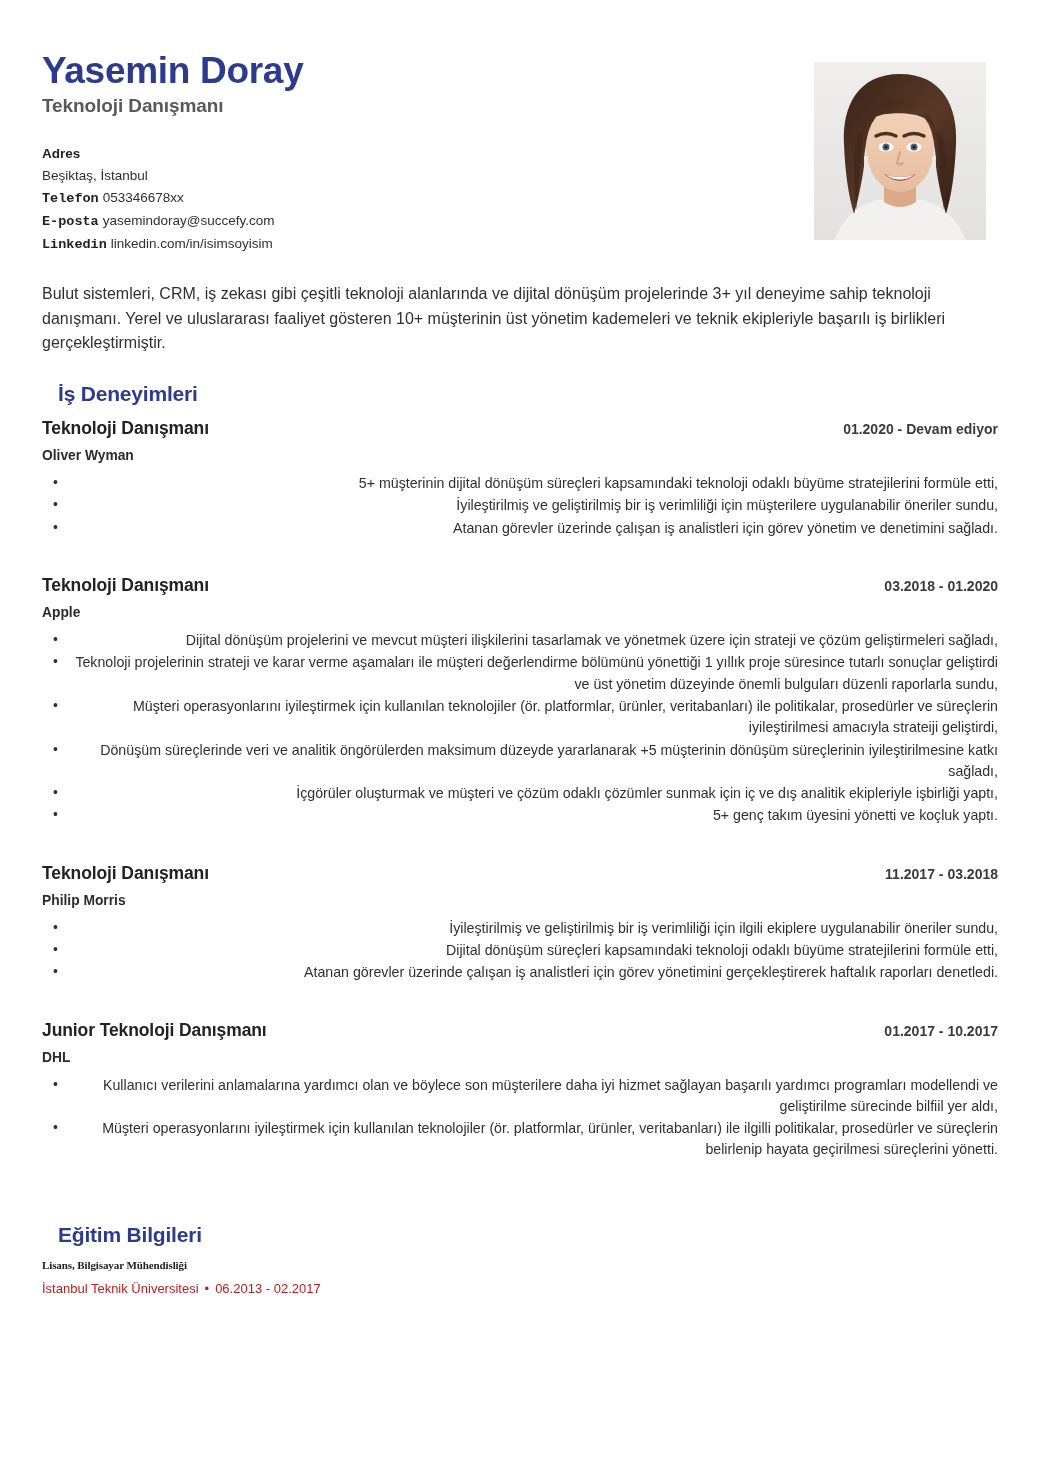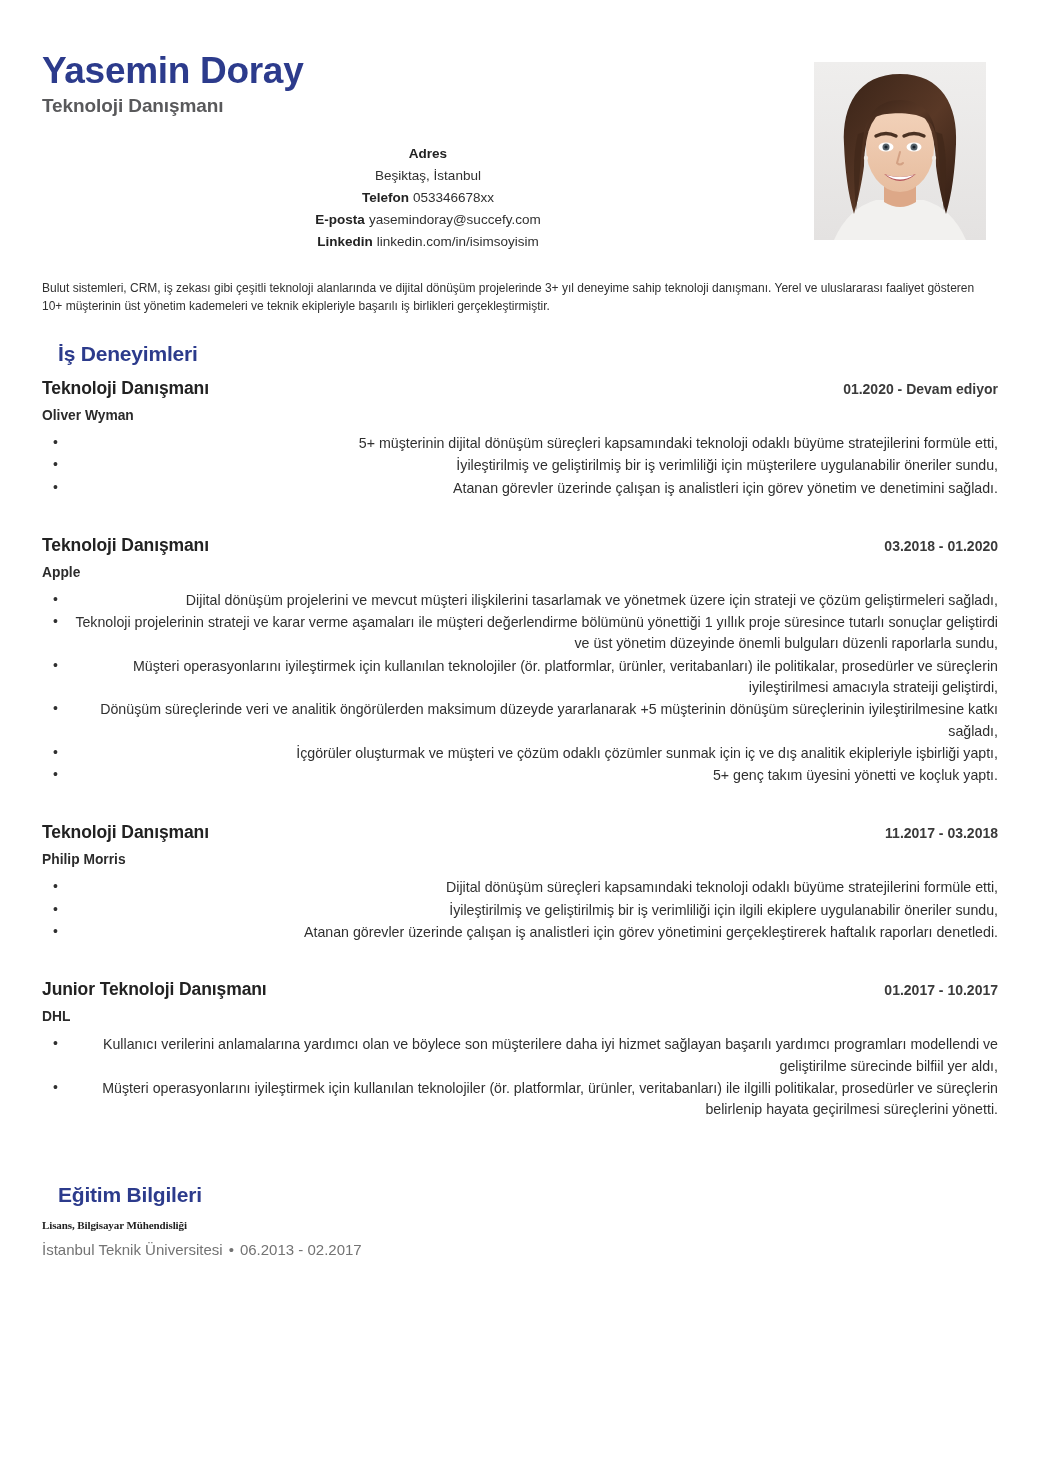--- a/index.html
+++ b/index.html
@@ -47,25 +47,25 @@
     font-weight: bold;
     color: #59595b;
     letter-spacing: -0.1px;
     margin: 0 0 26px 0;
   }
 
   .contact-block {
     font-size: 13.5px;
     line-height: 1.62;
     color: #303030;
-    text-align: center;
   }
   .contact-label {
     font-weight: bold;
     color: #222222;
+    font-family: Liberation Mono, monospace;
   }
   .contact-row {
     white-space: nowrap;
   }
   .contact-row .contact-label {
     margin-right: 4px;
   }
   .contact-heading {
     font-weight: bold;
     color: #222222;
@@ -79,21 +79,21 @@
     margin-right: 12px;
     position: relative;
     overflow: hidden;
     background: #eceaea;
   }
   .photo svg { display: block; width: 100%; height: 100%; }
 
   
   .summary {
     margin-top: 26px;
-    font-size: 12px;
+    font-size: 16px;
     line-height: 1.55;
     color: #303030;
     max-width: 955px;
   }
 
   
   .section-title {
     font-size: 21px;
     font-weight: bold;
     color: #2c3b8c;
@@ -161,22 +161,22 @@
   
   .edu-degree {
     font-size: 11px;
     font-weight: bold;
     color: #222222;
     margin-bottom: 10px;
     letter-spacing: -0.1px;
     font-family: Liberation Serif, serif;
   }
   .edu-meta {
-    font-size: 15px;
-    color: #737373;
+    font-size: 13px;
+    color: #b91c1c;
   }
   .edu-sep {
     margin: 0 6px;
   }
 </style>
 </head>
 <body>
 
 <div class="page">
 
@@ -293,22 +293,22 @@
     </ul>
   </div>
 
   <div class="entry">
     <div class="entry-head">
       <span class="entry-role">Teknoloji Danışmanı</span>
       <span class="entry-date">11.2017 - 03.2018</span>
     </div>
     <div class="entry-company">Philip Morris</div>
     <ul class="bullets">
+      <li>İyileştirilmiş ve geliştirilmiş bir iş verimliliği için ilgili ekiplere uygulanabilir öneriler sundu,</li>
       <li>Dijital dönüşüm süreçleri kapsamındaki teknoloji odaklı büyüme stratejilerini formüle etti,</li>
-      <li>İyileştirilmiş ve geliştirilmiş bir iş verimliliği için ilgili ekiplere uygulanabilir öneriler sundu,</li>
       <li>Atanan görevler üzerinde çalışan iş analistleri için görev yönetimini gerçekleştirerek haftalık raporları denetledi.</li>
     </ul>
   </div>
 
   <div class="entry">
     <div class="entry-head">
       <span class="entry-role">Junior Teknoloji Danışmanı</span>
       <span class="entry-date">01.2017 - 10.2017</span>
     </div>
     <div class="entry-company">DHL</div>

